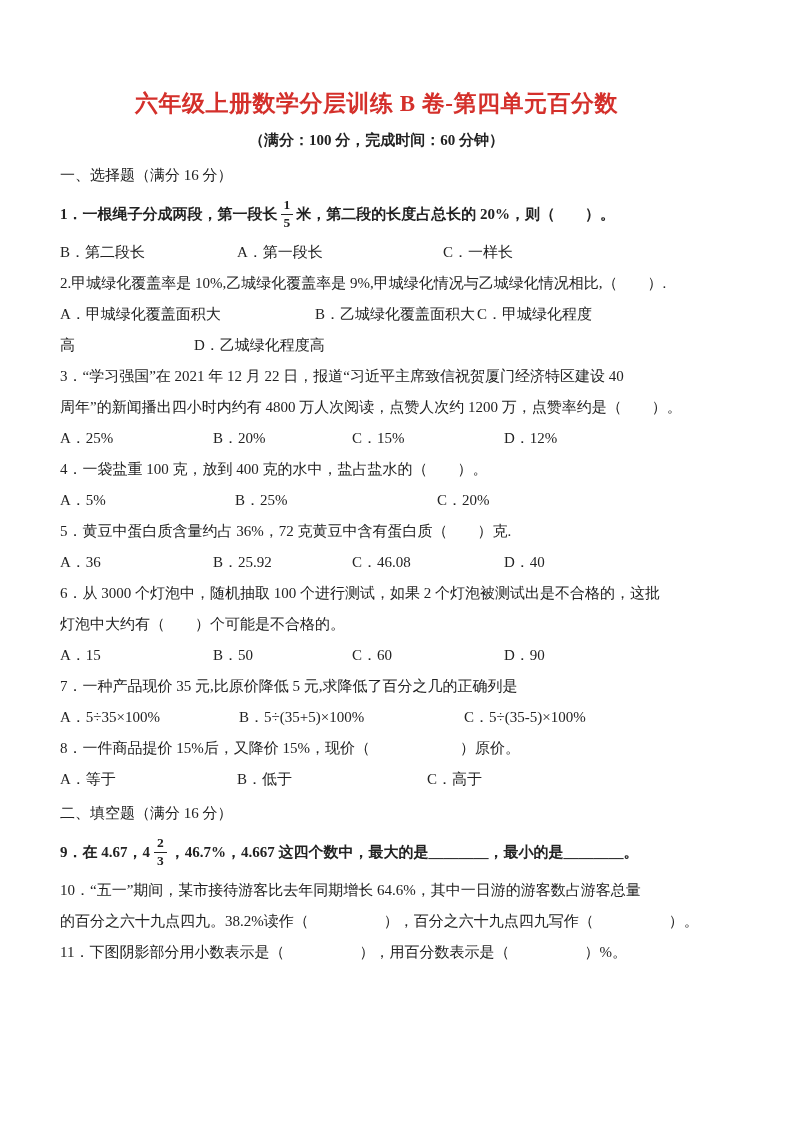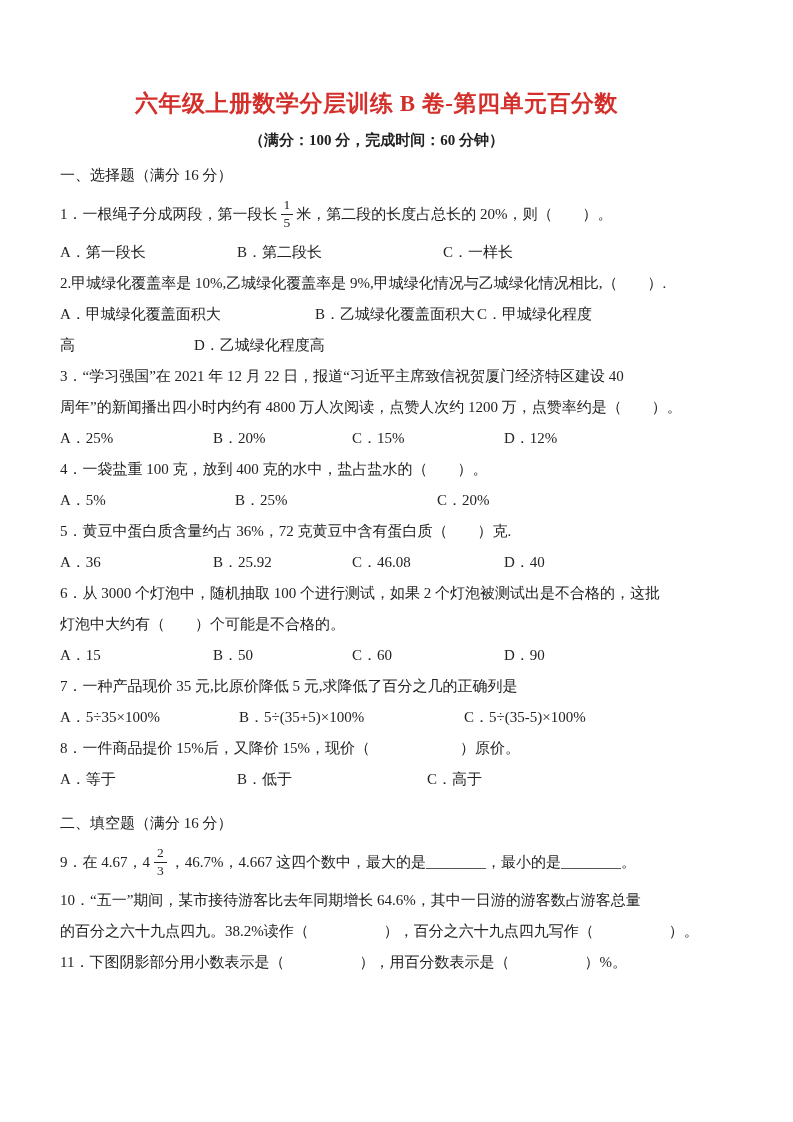--- a/index.html
+++ b/index.html
@@ -29,23 +29,23 @@
     text-align:center;
     font-size:15px;
     line-height:1.4;
     margin:0 0 9px 0;
   }
   .heading{
     font-weight:400;
     font-size:15px;
     line-height:31px;
   }
-  .heading.second{margin-top:13px;}
+  .heading.second{margin-top:3px;}
   .line{line-height:31px;white-space:nowrap;}
-  .tall{display:flex;align-items:center;height:46px;white-space:nowrap;}
+  .tall{display:flex;align-items:center;height:46px;white-space:nowrap;font-weight:bold;}
   .opts{display:flex;}
   .opt{white-space:nowrap;flex-shrink:0;}
   
   .opts-q1  > :nth-child(1){width:177px}
   .opts-q1  > :nth-child(2){width:206px}
   .opts-q2a > :nth-child(1){width:255px}
   .opts-q2a > :nth-child(2){width:162px}
   .opts-q2b > :nth-child(1){width:134px}
   .opts-4   > :nth-child(1){width:153px}
   .opts-4   > :nth-child(2){width:139px}
@@ -83,22 +83,22 @@
   <div>
     <div class="tall">
       <span>1．一根绳子分成两段，第一段长</span>
       <span class="frac">
           <span class="num">1</span>
           <span class="den">5</span>
         </span>
       <span>米，第二段的长度占总长的 20%，则（　　）。</span>
     </div>
     <div class="line opts opts-q1">
+      <span class="opt">B．第二段长</span>
       <span class="opt">A．第一段长</span>
-      <span class="opt">B．第二段长</span>
       <span class="opt">C．一样长</span>
     </div>
   </div>
 
   <div>
     <div class="line">2.甲城绿化覆盖率是 10%,乙城绿化覆盖率是 9%,甲城绿化情况与乙城绿化情况相比,（　　）.</div>
     <div class="line opts opts-q2a">
       <span class="opt">A．甲城绿化覆盖面积大</span>
       <span class="opt">B．乙城绿化覆盖面积大</span>
       <span class="opt">C．甲城绿化程度</span>

